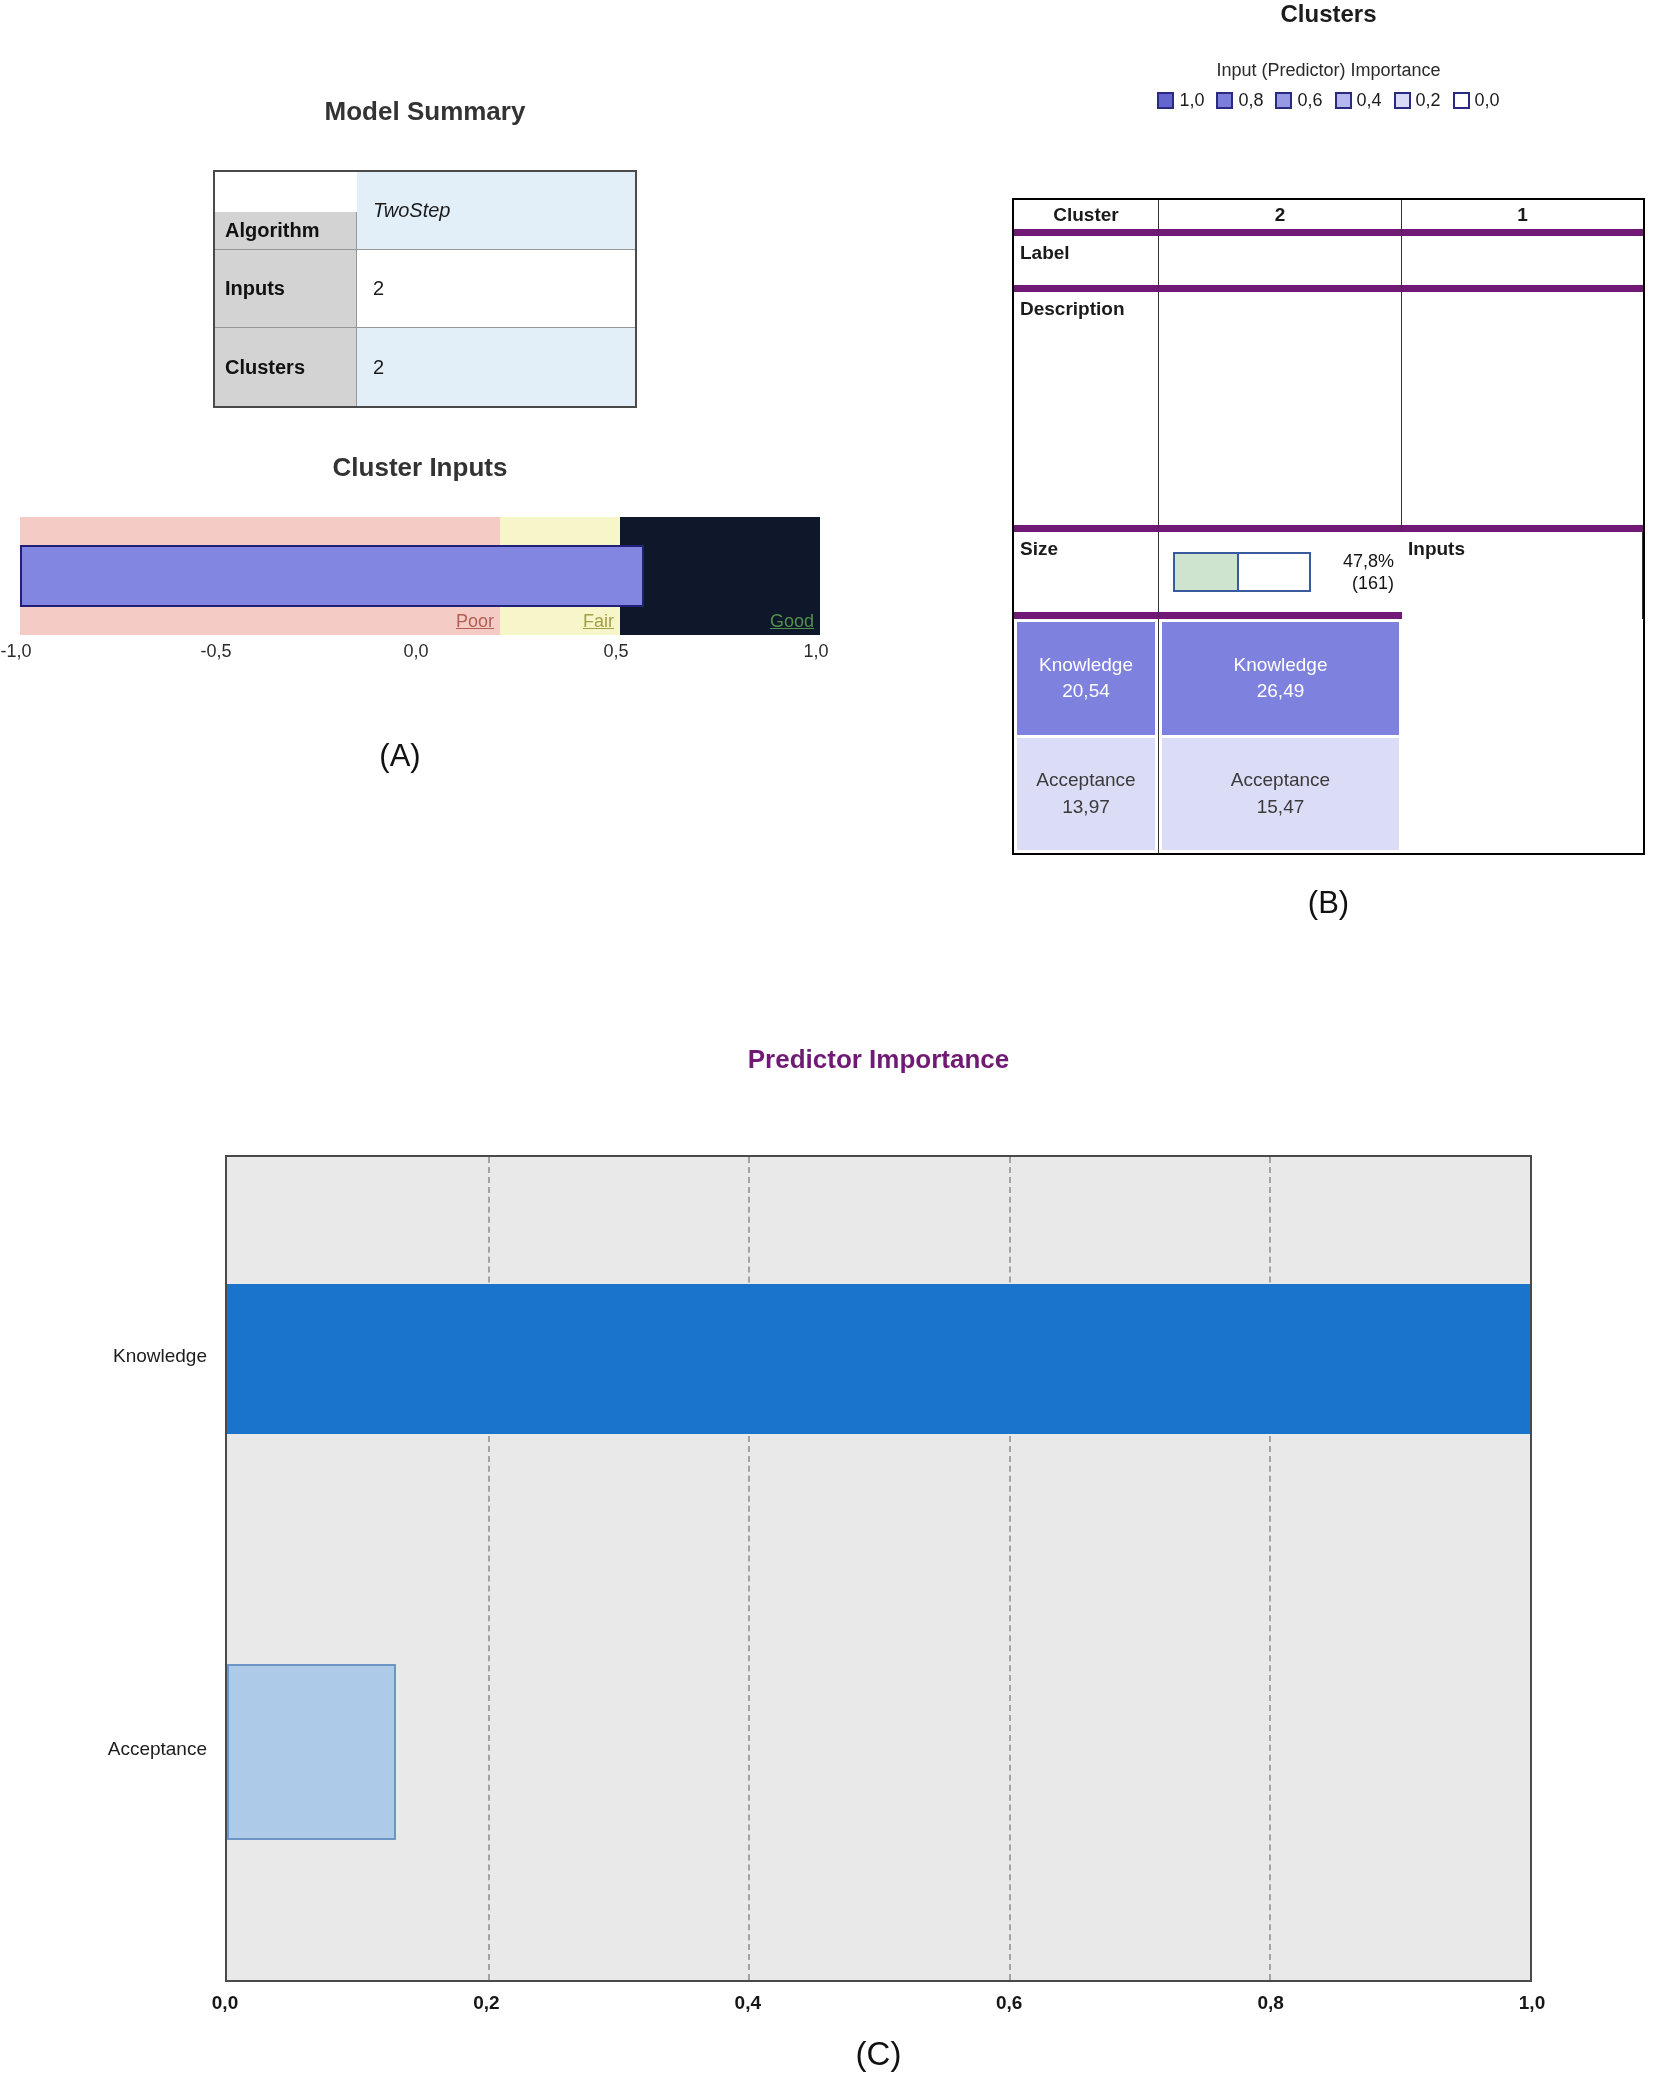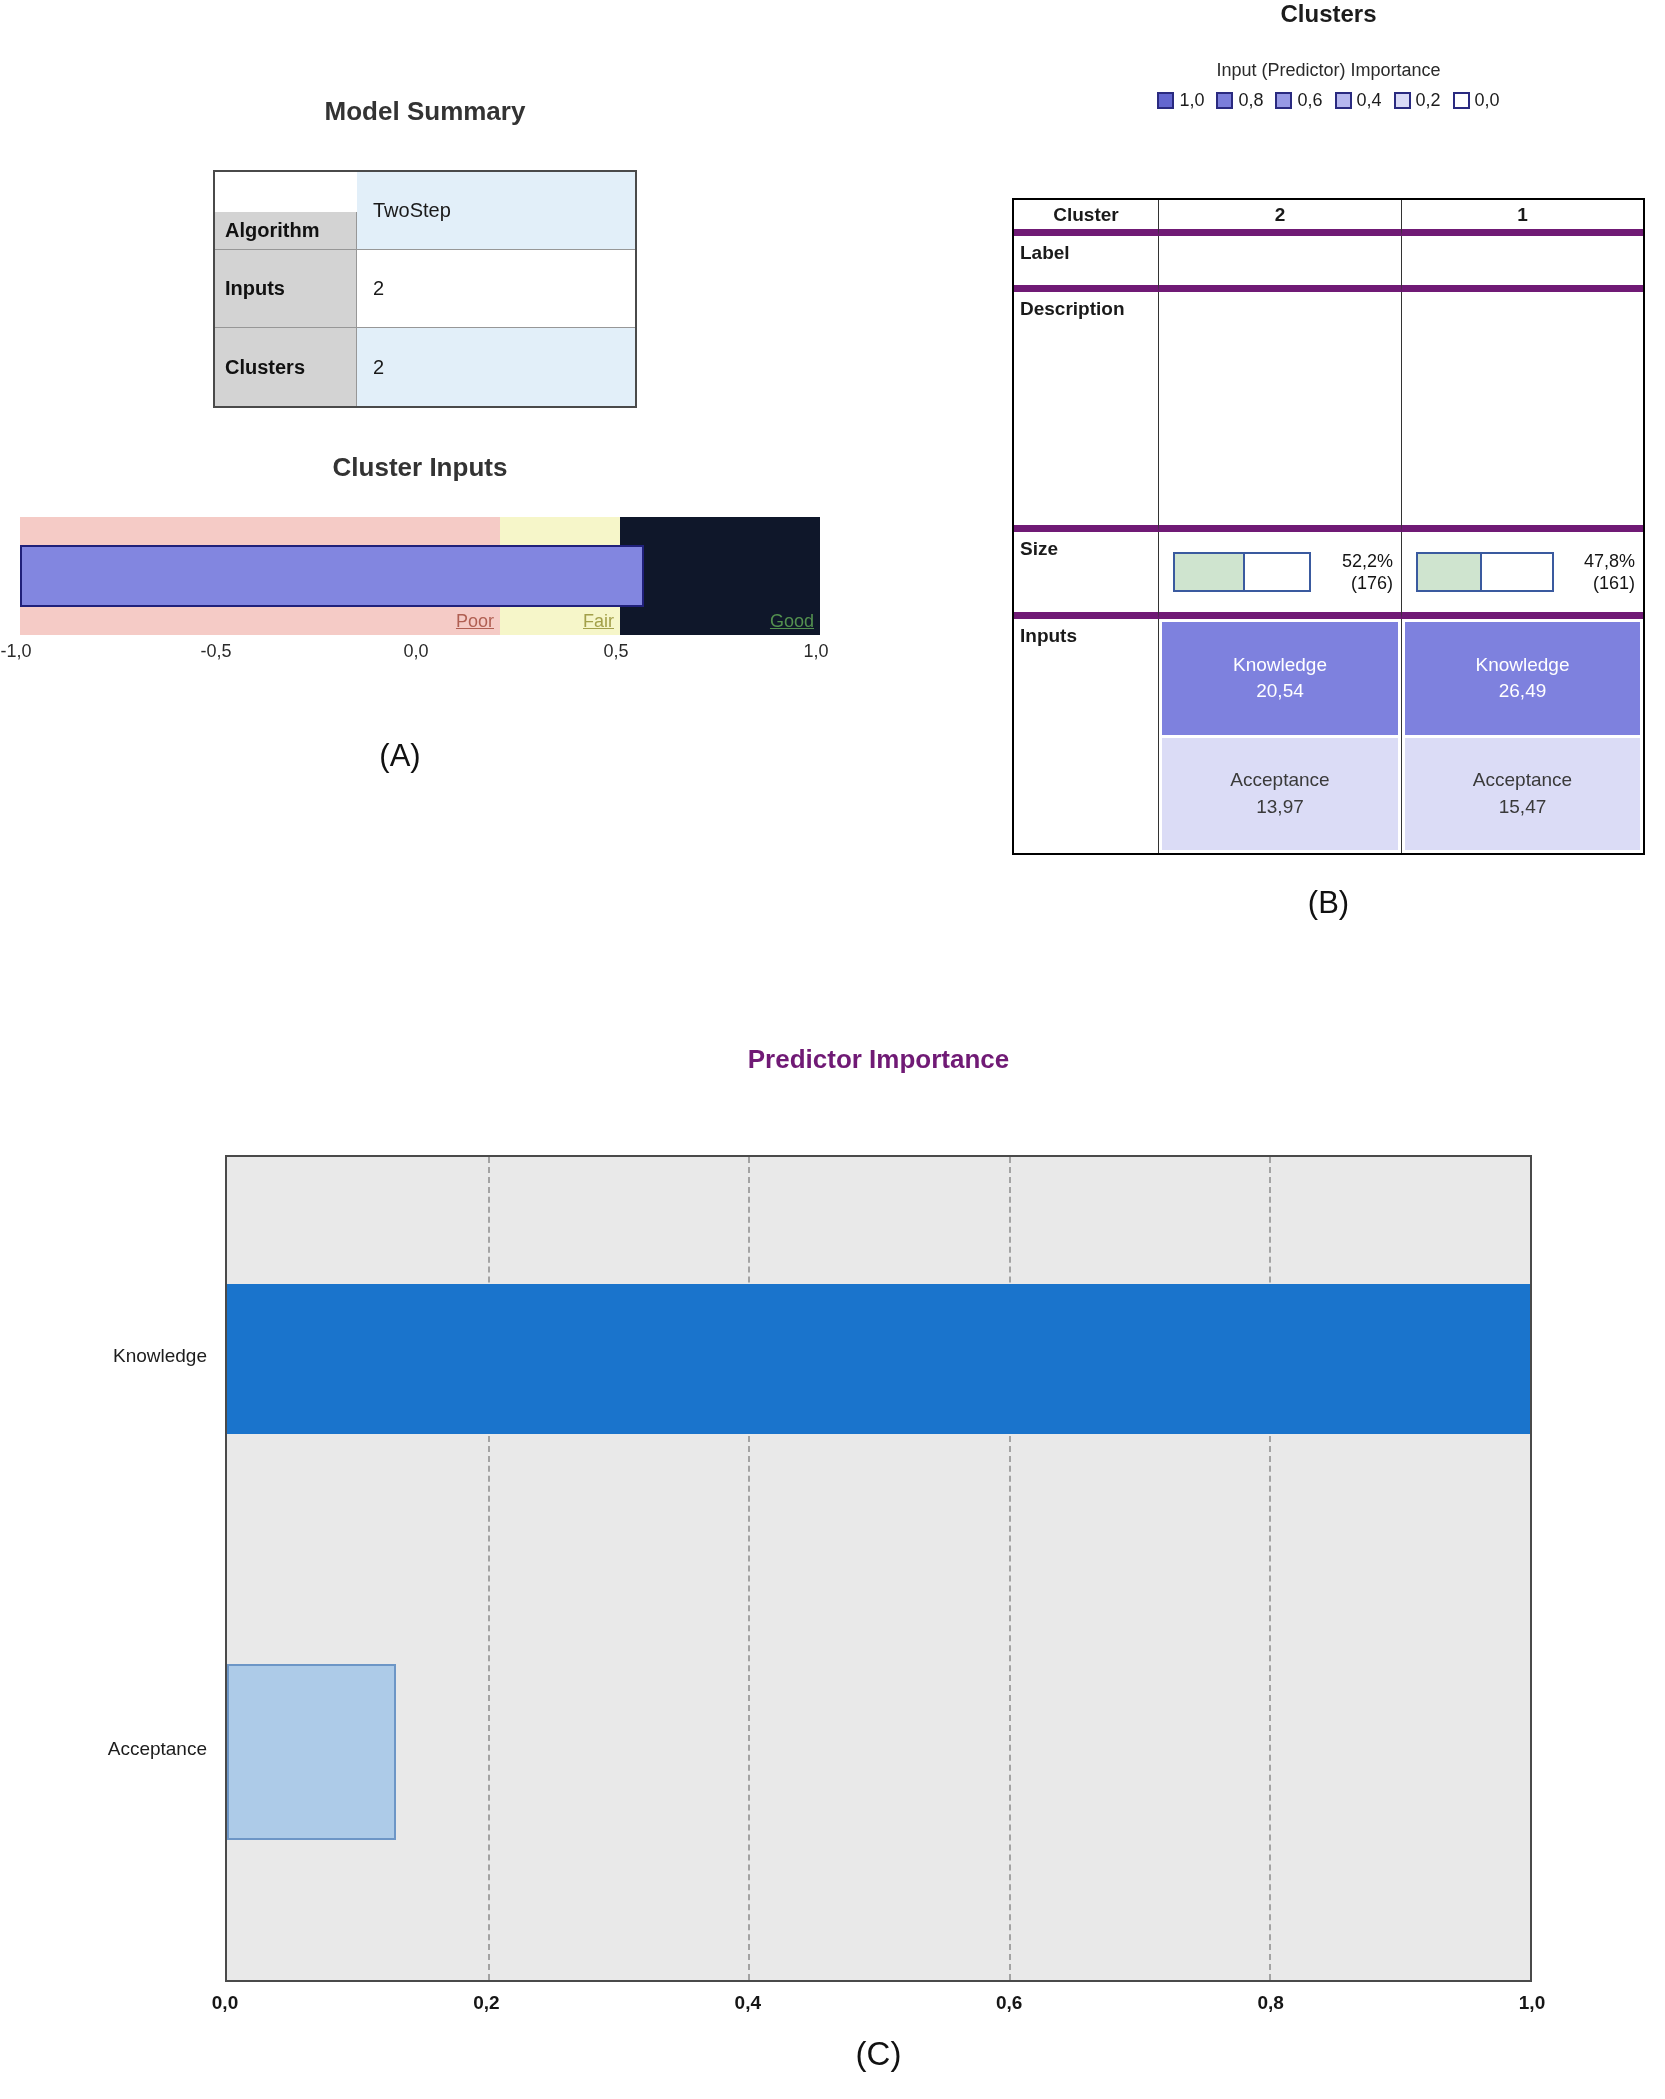--- a/index.html
+++ b/index.html
@@ -74,21 +74,21 @@
   .caption-c { left:225px; top:2035px; width:1307px; font-size:33px; }
 </style>
 </head>
 <body>
 
 <div class="page">
 
   <div class="title ms-title">Model Summary</div>
   <div class="ms-table">
       <div class="ms-label" style="background: rgb(211, 211, 211); margin-top: 40px;">Algorithm</div>
-      <div class="ms-value" style="background: rgb(226, 239, 249);">TwoStep</div>
+      <div class="ms-value" style="background: rgb(226, 239, 249); font-style: italic;">TwoStep</div>
       <div class="ms-label" style="background: rgb(211, 211, 211);">Inputs</div>
       <div class="ms-value" style="background: rgb(255, 255, 255);">2</div>
       <div class="ms-label noborder-b" style="background: rgb(211, 211, 211);">Clusters</div>
       <div class="ms-value noborder-b" style="background: rgb(226, 239, 249);">2</div>
     </div>
 
   <div class="title cq-title">Cluster Inputs</div>
   <div class="cq-plot">
       <div class="cq-zone" style="left: 75%; width: 25%; background: #0f172a;">
         <div class="cq-zone-label" style="color: rgb(83, 144, 79);">Good</div>
@@ -146,29 +146,20 @@
 
     <div class="cl-cell cl-rowlabel">Label</div>
     <div class="cl-cell"></div>
     <div class="cl-cell cl-last-col"></div>
 
     <div class="cl-cell cl-rowlabel">Description</div>
     <div class="cl-cell"></div>
     <div class="cl-cell cl-last-col"></div>
 
     <div class="cl-cell cl-rowlabel">Size</div>
-    <div class="cl-cell size-cell" id="size0">
-        <div class="size-bar">
-          <div class="size-fill" style="width: 52.2%; background: rgb(207, 228, 207);"></div>
-        </div>
-        <div class="size-text">
-          <div>52,2%</div>
-          <div>(176)</div>
-        </div>
-      </div>
     <div class="cl-cell size-cell cl-last-col" id="size1">
         <div class="size-bar">
           <div class="size-fill" style="width: 47.8%; background: rgb(207, 228, 207);"></div>
         </div>
         <div class="size-text">
           <div>47,8%</div>
           <div>(161)</div>
         </div>
       </div>
 

